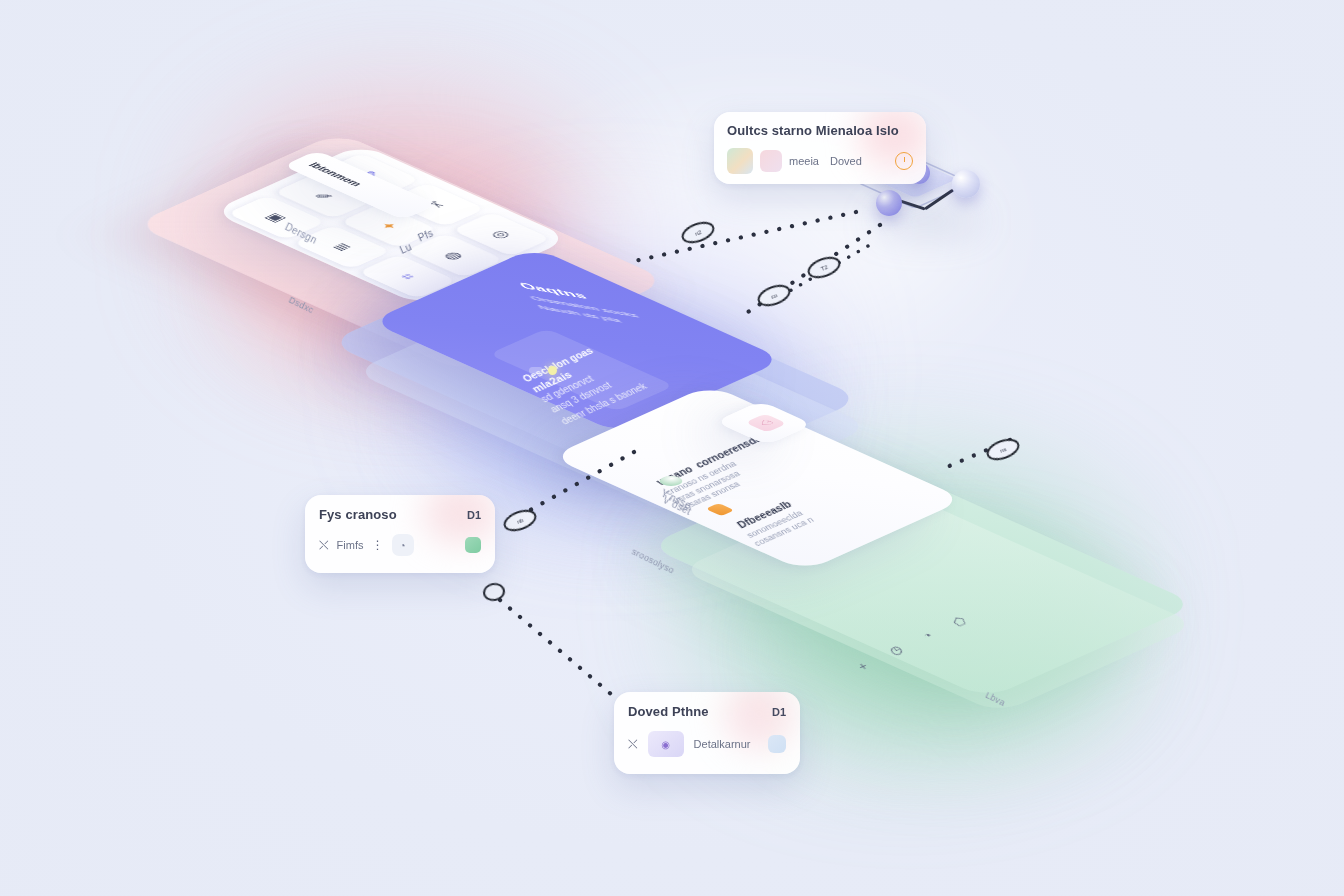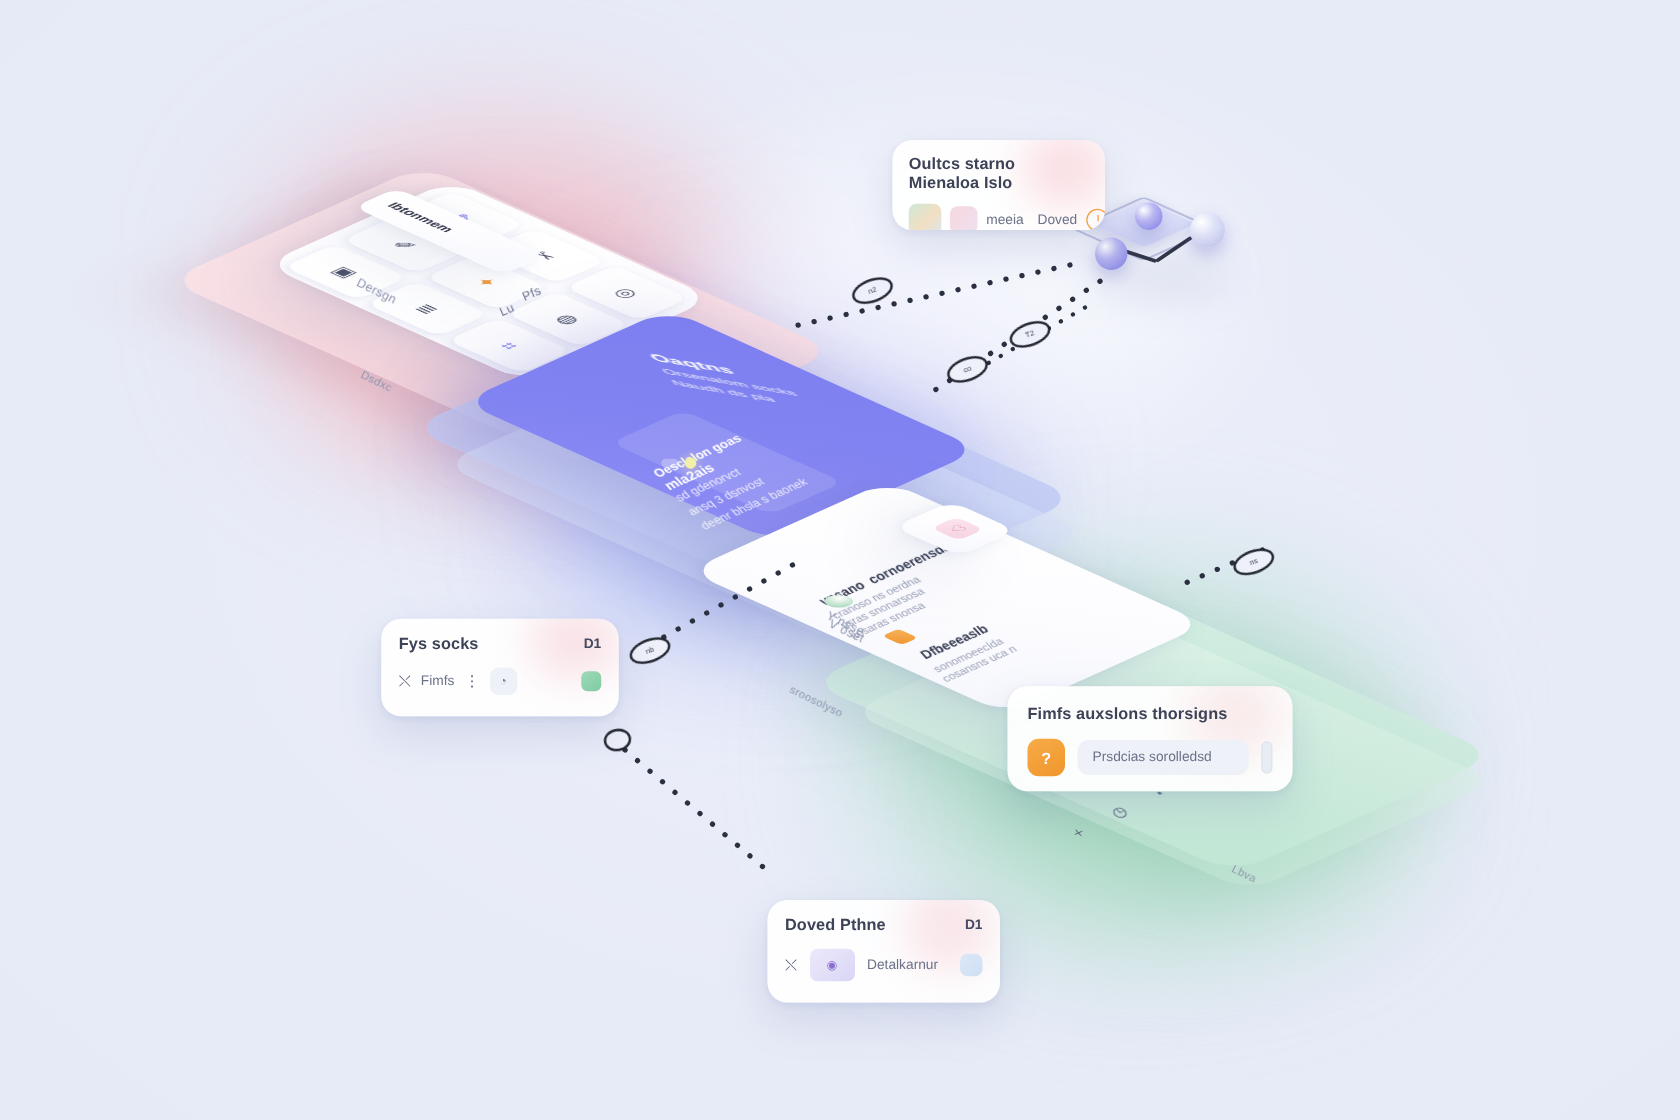--- a/index.html
+++ b/index.html
@@ -328,74 +328,60 @@
   </svg>
 
   <div class="nodebadge" style="left:681px;top:223px;">n2</div>
   <div class="nodebadge" style="left:807px;top:258px;">T2</div>
   <div class="nodebadge" style="left:757px;top:286px;">co</div>
   <div class="nodebadge" style="left:503px;top:511px;">nb</div>
   <div class="nodebadge" style="left:986px;top:440px;">ns</div>
   <div class="nodebadge empty" style="left:483px;top:583px;width:22px;height:18px;
               transform:rotate(-10deg);"></div>
 
-  <div class="fcard" style="left:714px;top:112px;width:170px;height:72px;">
+  <div class="fcard" style="left:714px;top:112px;width:212px;height:72px;">
     <div class="blob" style="right:-6px;top:-10px;width:74px;height:66px;background:rgba(246,198,208,.55);"></div>
     <div style="position:relative;padding:11px 13px 0;">
       <div class="fcard-title">Oultcs starno Mienaloa Islo</div>
     </div>
     <div style="position:relative;display:flex;align-items:center;gap:7px;padding:10px 13px 0;">
       <div class="thumb a"></div>
       <div class="thumb b" style="width:22px;height:22px;"></div>
       <span class="fcard-sub">meeia</span>
       <span class="fcard-sub" style="margin-left:4px;">Doved</span>
       <div class="ring" style="margin-left:auto;"></div>
     </div>
   </div>
 
   <div class="fcard" style="left:305px;top:495px;width:190px;height:78px;">
     <div class="blob" style="right:-4px;top:-14px;width:76px;height:64px;background:rgba(246,205,212,.55);"></div>
     <div style="position:relative;display:flex;align-items:center;padding:12px 14px 0;">
-      <span class="fcard-title">Fys socks</span>
+      <span class="fcard-title">Fys cranoso</span>
       <span class="fcard-badge" style="margin-left:auto;">D1</span>
     </div>
     <div style="position:relative;display:flex;align-items:center;gap:8px;padding:12px 14px 0;">
       <span class="small-ico">⤬</span>
       <span class="fcard-sub">Fimfs</span>
       <span class="small-ico">⋮</span>
       <div style="width:22px;height:22px;border-radius:7px;background:#eef1f8;
                   display:flex;align-items:center;justify-content:center;
                   font-size:10px;color:#7a melhores;color:#7a8098;">◔</div>
       <div class="green-dot" style="margin-left:auto;"></div>
     </div>
   </div>
 
-  <div class="fcard" style="left:614px;top:720px;width:186px;height:82px;">
+  <div class="fcard" style="left:614px;top:692px;width:186px;height:82px;">
     <div class="blob" style="right:6px;top:-14px;width:70px;height:72px;background:rgba(246,205,212,.5);"></div>
     <div style="position:relative;display:flex;align-items:center;padding:12px 14px 0;">
       <span class="fcard-title">Doved Pthne</span>
       <span class="fcard-badge" style="margin-left:auto;">D1</span>
     </div>
     <div style="position:relative;display:flex;align-items:center;gap:10px;padding:12px 14px 0;">
       <span class="small-ico">⤬</span>
       <div class="thumb c" style="width:36px;height:26px;display:flex;align-items:center;justify-content:center;
                   font-size:10px;color:#8a6fd0;">◉</div>
       <span class="fcard-sub">Detalkarnur</span>
       <div class="thumb d" style="width:18px;height:18px;margin-left:auto;"></div>
     </div>
   </div>
 
-  <div class="fcard" style="left:806px;top:549px;width:228px;height:84px;">
-    <div class="blob" style="right:6px;top:-12px;width:80px;height:70px;background:rgba(246,210,214,.45);"></div>
-    <div style="position:relative;padding:13px 16px 0;">
-      <span class="fcard-title">Fimfs auxslons thorsigns</span>
-    </div>
-    <div style="position:relative;display:flex;align-items:center;gap:10px;padding:11px 16px 0;">
-      <div class="orange-btn">?</div>
-      <div class="pill-input">
-        <span class="fcard-sub">Prsdcias sorolledsd</span>
-      </div>
-      <div style="width:9px;height:26px;border-radius:5px;background:#e8ecf5;
-                  border:1px solid #dde3ee;flex:0 0 auto;"></div>
-    </div>
-  </div>
 
 </div>
 
 </body></html>

